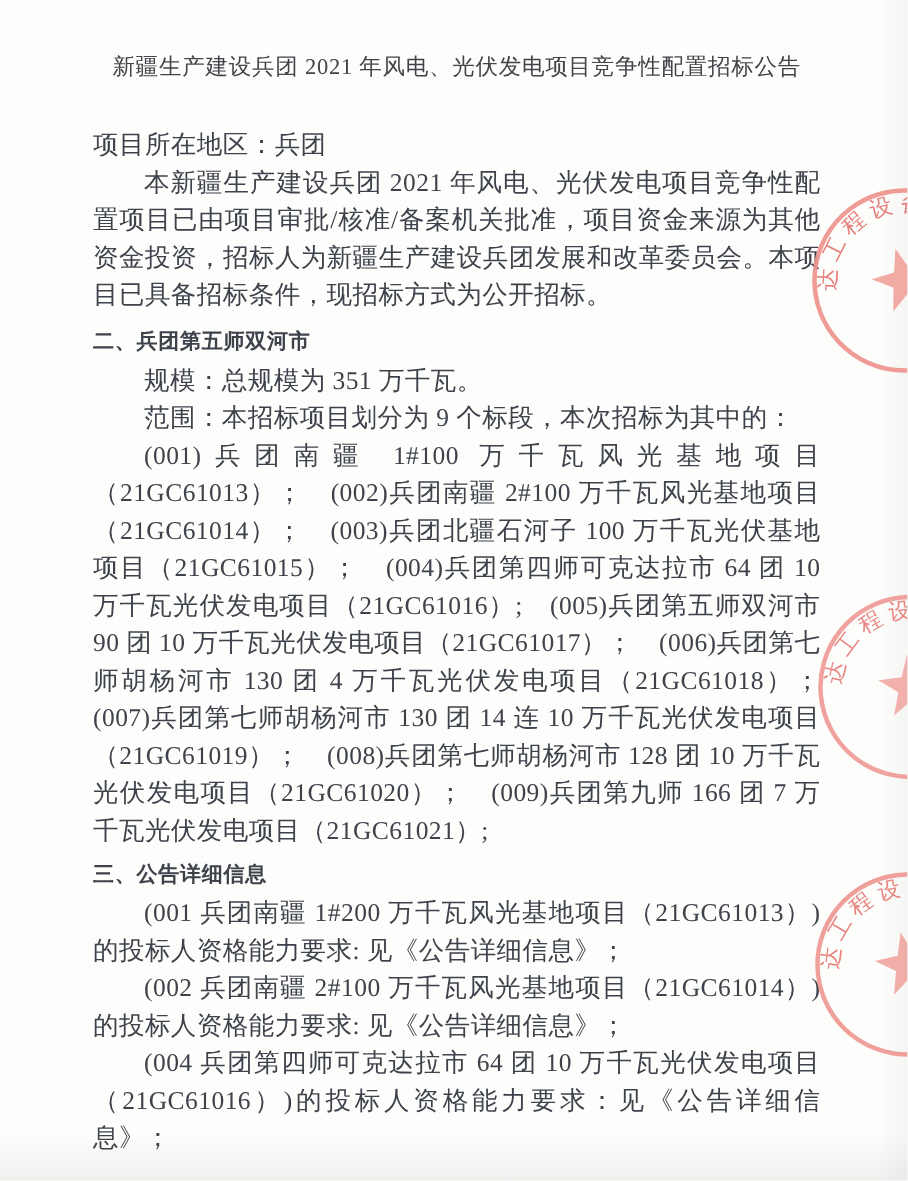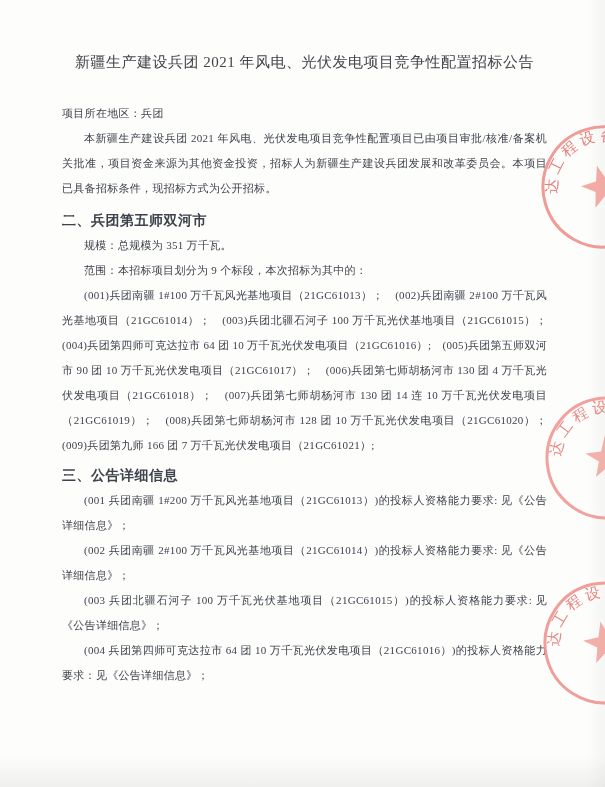--- a/index.html
+++ b/index.html
@@ -19,21 +19,21 @@
     font-family:"Liberation Serif","DejaVu Serif",serif;
     color:var(--text);
   }
   .page{
     position:relative;
     width:605px;height:787px;
     background:var(--page-bg);
     background-image:linear-gradient(to bottom, rgba(0,0,0,0) 96%, rgba(120,120,115,.10)),
                      linear-gradient(to right, rgba(0,0,0,0) 97%, rgba(120,120,115,.06));
     overflow:hidden;
-    padding:51px 58px 0 62px;
+    padding:34px 58px 0 62px;
   }
   .doc-title{
     margin:0;
     text-align:center;
     font-size:15px;
     line-height:22px;
     font-weight:normal;
     letter-spacing:.5px;
     color:var(--title);
   }
@@ -41,21 +41,21 @@
     margin:9px 0 0;
     text-align:center;
     font-size:14px;
     line-height:22px;
     letter-spacing:1px;
     color:var(--title);
   }
   .region-line{margin-top:28px;}
   p{
     margin:0;
-    font-size:11px;
+    font-size:17px;
     line-height:25px;
     letter-spacing:.3px;
     text-align:justify;
   }
   .heading{
     font-size:14px;
     font-weight:bold;
     line-height:25px;
     letter-spacing:.5px;
     text-align:left;
@@ -108,21 +108,20 @@
   <p class="indent">本新疆生产建设兵团 2021 年风电、光伏发电项目竞争性配置项目已由项目审批/核准/备案机关批准，项目资金来源为其他资金投资，招标人为新疆生产建设兵团发展和改革委员会。本项目已具备招标条件，现招标方式为公开招标。</p>
 
   <p class="heading h2-gap">二、兵团第五师双河市</p>
   <p class="indent">规模：总规模为 351 万千瓦。</p>
   <p class="indent">范围：本招标项目划分为 9 个标段，本次招标为其中的：</p>
   <p class="indent">(001)兵团南疆 1#100 万千瓦风光基地项目（21GC61013）；　(002)兵团南疆 2#100 万千瓦风光基地项目（21GC61014）；　(003)兵团北疆石河子 100 万千瓦光伏基地项目（21GC61015）；　(004)兵团第四师可克达拉市 64 团 10 万千瓦光伏发电项目（21GC61016）;　(005)兵团第五师双河市 90 团 10 万千瓦光伏发电项目（21GC61017）；　(006)兵团第七师胡杨河市 130 团 4 万千瓦光伏发电项目（21GC61018）；　(007)兵团第七师胡杨河市 130 团 14 连 10 万千瓦光伏发电项目（21GC61019）；　(008)兵团第七师胡杨河市 128 团 10 万千瓦光伏发电项目（21GC61020）；　(009)兵团第九师 166 团 7 万千瓦光伏发电项目（21GC61021）;</p>
 
   <p class="heading h3-gap">三、公告详细信息</p>
   <p class="indent">(001 兵团南疆 1#200 万千瓦风光基地项目（21GC61013）)的投标人资格能力要求: 见《公告详细信息》；</p>
   <p class="indent">(002 兵团南疆 2#100 万千瓦风光基地项目（21GC61014）)的投标人资格能力要求: 见《公告详细信息》；</p>
-  <p class="indent">(003 兵团北疆石河子 100 万千瓦光伏基地项目（21GC61015）)的投标人资格能力要求: 见《公告详细信息》；</p>
   <p class="indent">(004 兵团第四师可克达拉市 64 团 10 万千瓦光伏发电项目（21GC61016）)的投标人资格能力要求：见《公告详细信息》；</p>
 
   <svg class="stamp stamp-1" viewBox="0 0 132 132">
     <circle class="stamp-ring" cx="66" cy="66" r="60"></circle>
     <path class="stamp-star" d="M66,44 L71.2,58.9 L86.9,59.2 L74.4,68.7 L78.9,83.8 L66,74.8 L53.1,83.8 L57.6,68.7 L45.1,59.2 L60.8,58.9 Z"></path>
     <text class="stamp-text-el">
       <textPath href="#stampArc" startOffset="4%">达工程设备有</textPath>
     </text>
   </svg>
 

